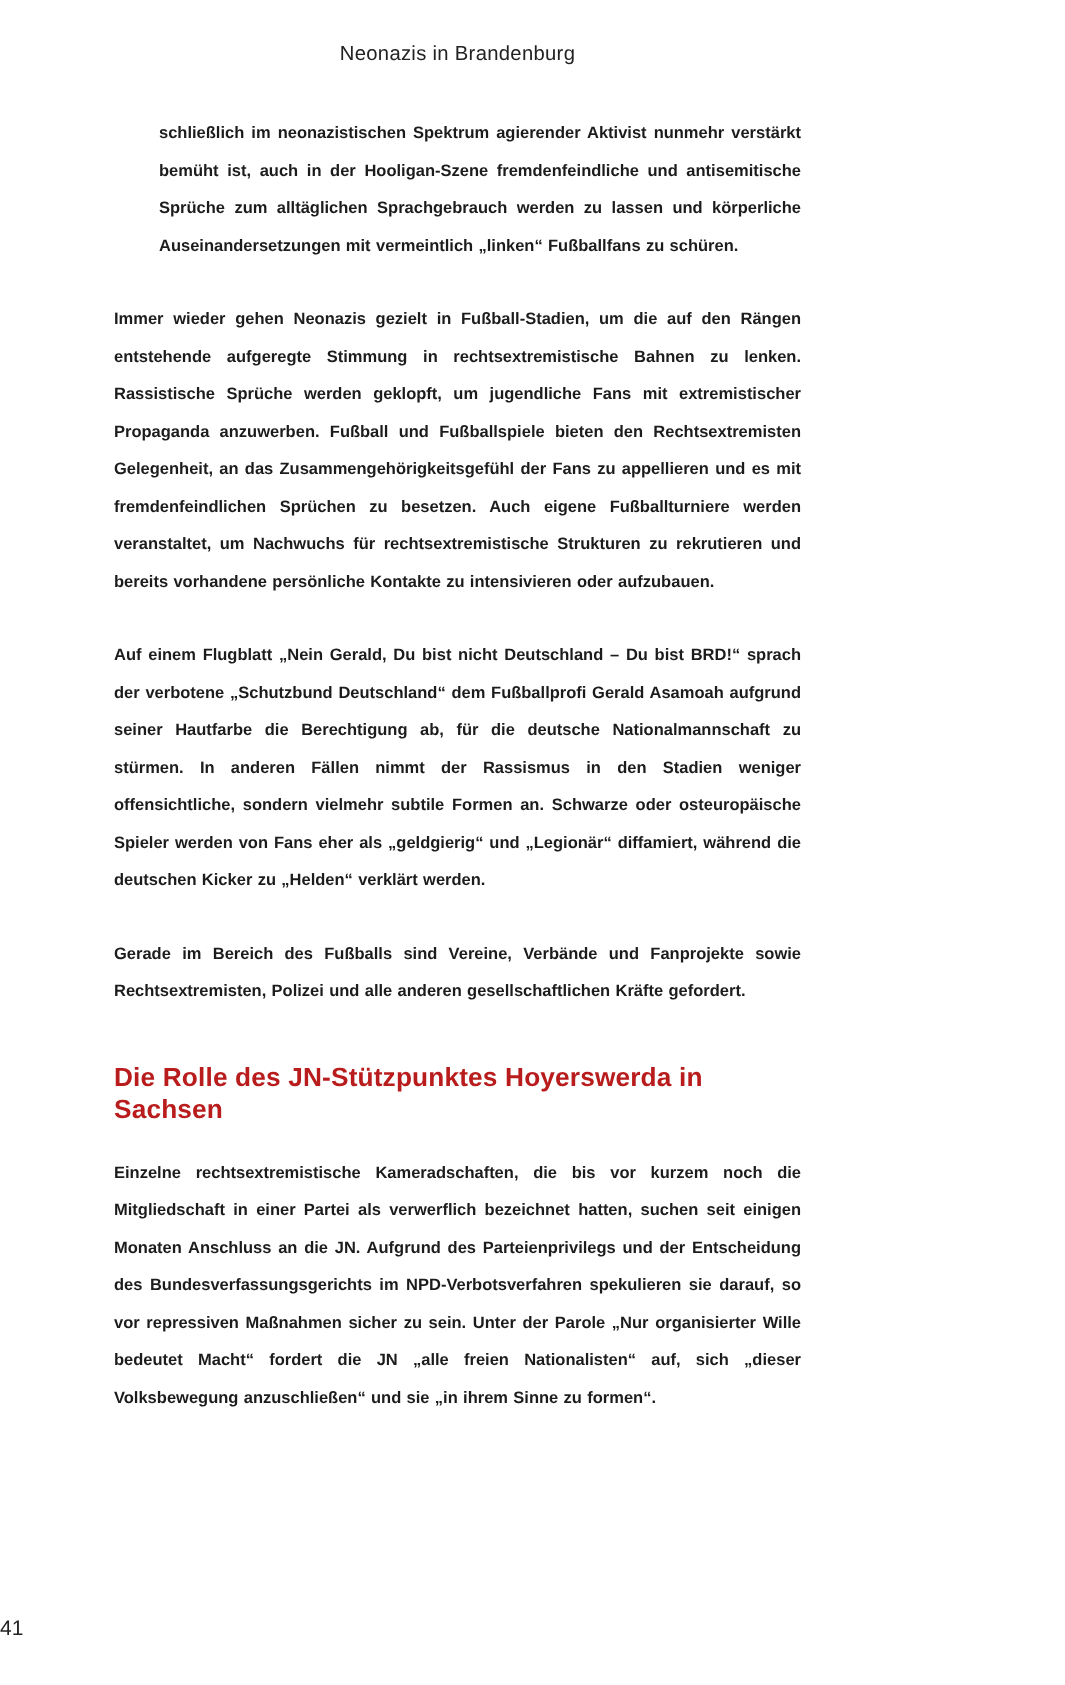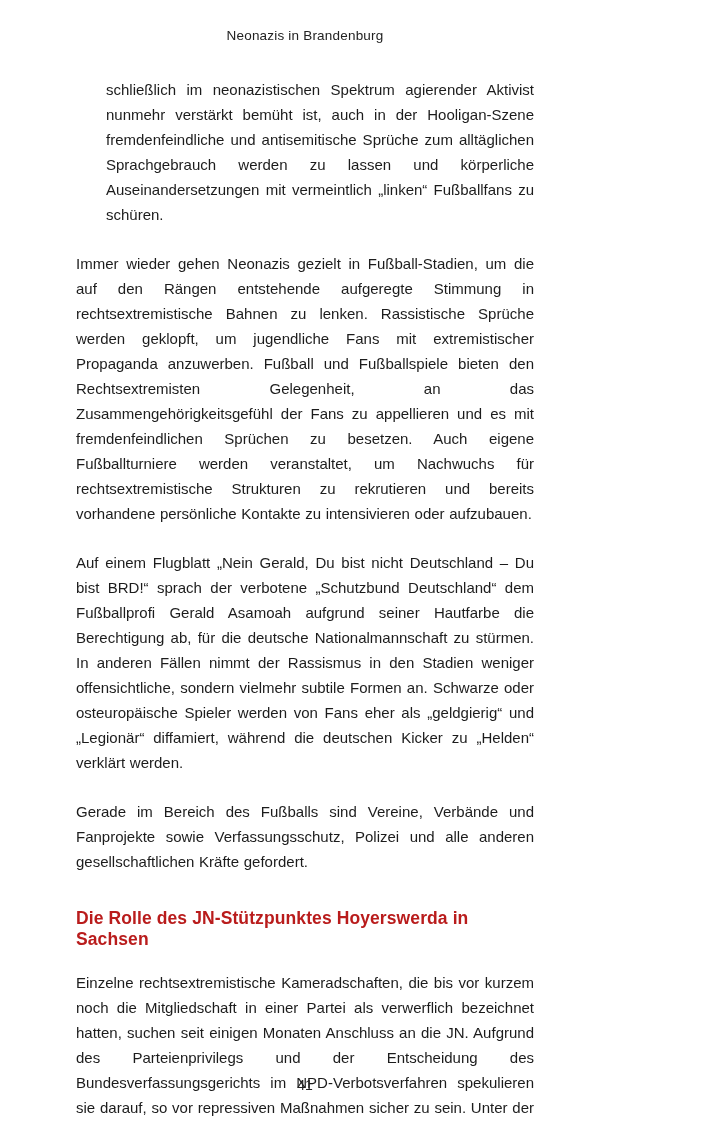--- a/index.html
+++ b/index.html
@@ -19,64 +19,65 @@
     overflow: hidden;
   }
   .running-header {
     text-align: center;
     font-size: 13.5px;
     letter-spacing: 0.2px;
     margin-bottom: 34px;
     color: #222;
   }
   .body-text p {
-    font-size: 15px;
+    font-size: 11px;
     line-height: 25px;
     text-align: justify;
     margin: 0 0 24px 0;
     hyphens: auto;
     -webkit-hyphens: auto;
     word-spacing: 0.5px;
+    font-weight: bold;
   }
   .body-text p.indented {
     margin-left: 30px;
   }
   .section-heading {
     font-size: 17.5px;
     font-weight: bold;
     margin: 34px 0 20px 0;
     color: #b91c1c;
     letter-spacing: 0.1px;
   }
   .page-number {
     position: absolute;
     left: 0;
     right: 0;
     bottom: 30px;
-    text-align: center;
+    text-align: left;
     font-size: 14px;
     color: #222;
   }
 </style>
 </head>
 <body>
 
 <div class="page">
 
   <div class="running-header">Neonazis in Brandenburg</div>
 
   <div class="body-text">
 
     <p class="indented">schließlich im neonazistischen Spektrum agierender Aktivist nunmehr verstärkt bemüht ist, auch in der Hooligan-Szene fremdenfeindliche und antisemitische Sprüche zum alltäglichen Sprachgebrauch werden zu lassen und körperliche Auseinandersetzungen mit vermeintlich „linken“ Fußballfans zu schüren.</p>
 
     <p>Immer wieder gehen Neonazis gezielt in Fußball-Stadien, um die auf den Rängen entstehende aufgeregte Stimmung in rechtsextremistische Bahnen zu lenken. Rassistische Sprüche werden geklopft, um jugendliche Fans mit extremistischer Propaganda anzuwerben. Fußball und Fußballspiele bieten den Rechtsextremisten Gelegenheit, an das Zusammengehörigkeitsgefühl der Fans zu appellieren und es mit fremdenfeindlichen Sprüchen zu besetzen. Auch eigene Fußballturniere werden veranstaltet, um Nachwuchs für rechtsextremistische Strukturen zu rekrutieren und bereits vorhandene persönliche Kontakte zu intensivieren oder aufzubauen.</p>
 
     <p>Auf einem Flugblatt „Nein Gerald, Du bist nicht Deutschland – Du bist BRD!“ sprach der verbotene „Schutzbund Deutschland“ dem Fußballprofi Gerald Asamoah aufgrund seiner Hautfarbe die Berechtigung ab, für die deutsche Nationalmannschaft zu stürmen. In anderen Fällen nimmt der Rassismus in den Stadien weniger offensichtliche, sondern vielmehr subtile Formen an. Schwarze oder osteuropäische Spieler werden von Fans eher als „geldgierig“ und „Legionär“ diffamiert, während die deutschen Kicker zu „Helden“ verklärt werden.</p>
 
-    <p>Gerade im Bereich des Fußballs sind Vereine, Verbände und Fanprojekte sowie Verfassungsschutz, Polizei und alle anderen gesellschaftlichen Kräfte gefordert.</p>
+    <p>Gerade im Bereich des Fußballs sind Vereine, Verbände und Fanprojekte sowie Rechtsextremisten, Polizei und alle anderen gesellschaftlichen Kräfte gefordert.</p>
 
     <div class="section-heading">Die Rolle des JN-Stützpunktes Hoyerswerda in Sachsen</div>
 
     <p>Einzelne rechtsextremistische Kameradschaften, die bis vor kurzem noch die Mitgliedschaft in einer Partei als verwerflich bezeichnet hatten, suchen seit einigen Monaten Anschluss an die JN. Aufgrund des Parteienprivilegs und der Entscheidung des Bundesverfassungsgerichts im NPD-Verbotsverfahren spekulieren sie darauf, so vor repressiven Maßnahmen sicher zu sein. Unter der Parole „Nur organisierter Wille bedeutet Macht“ fordert die JN „alle freien Nationalisten“ auf, sich „dieser Volksbewegung anzuschließen“ und sie „in ihrem Sinne zu formen“.</p>
 
   </div>
 
   <div class="page-number">41</div>
 
 </div>

